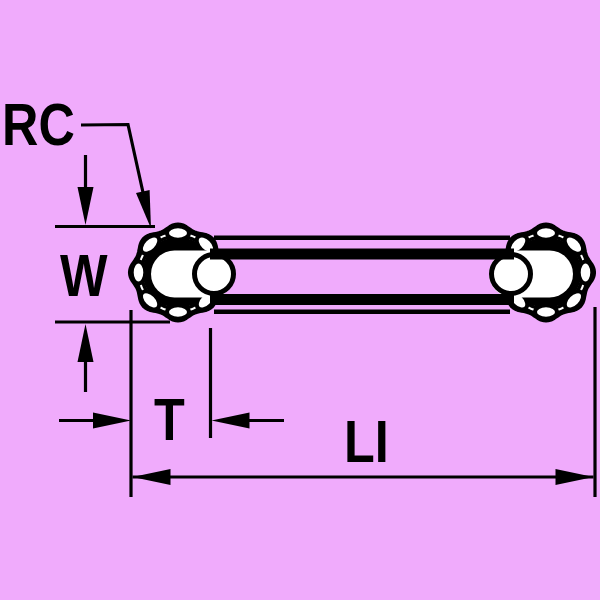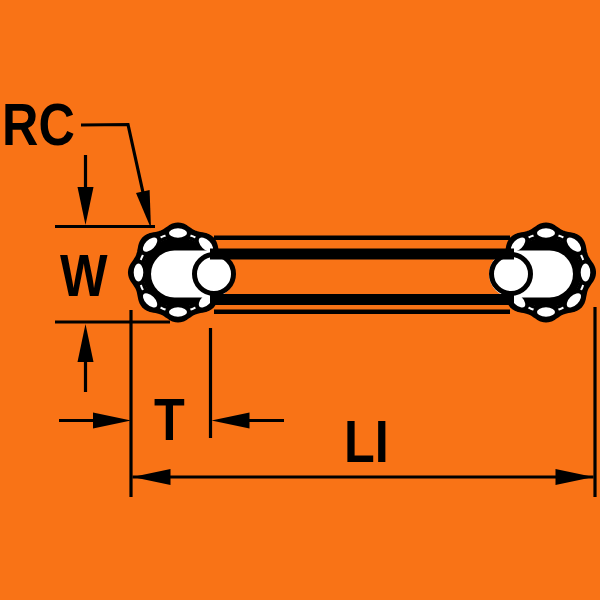--- a/index.html
+++ b/index.html
@@ -1,16 +1,16 @@
 <!DOCTYPE html>
 <html><head>
 <meta charset="utf-8">
 <style>
   html,body{margin:0;padding:0;background:#ffffff;}
-  .stage{position:relative;width:600px;height:600px;background:#f97316;overflow:hidden;}
+  .stage{position:relative;width:600px;height:600px;background:#f0abfc;overflow:hidden;}
   .lbl{font-family:"Liberation Sans","DejaVu Sans",sans-serif;font-weight:bold;font-size:60px;fill:#000;}
   .dimline{stroke:#000;stroke-width:3.2;fill:none;}
   .arrow{fill:#000;stroke:none;}
 </style>
 </head>
 <body>
 
 <div class="stage">
   <svg id="drawing" width="600" height="600" viewBox="0 0 600 600">
 

